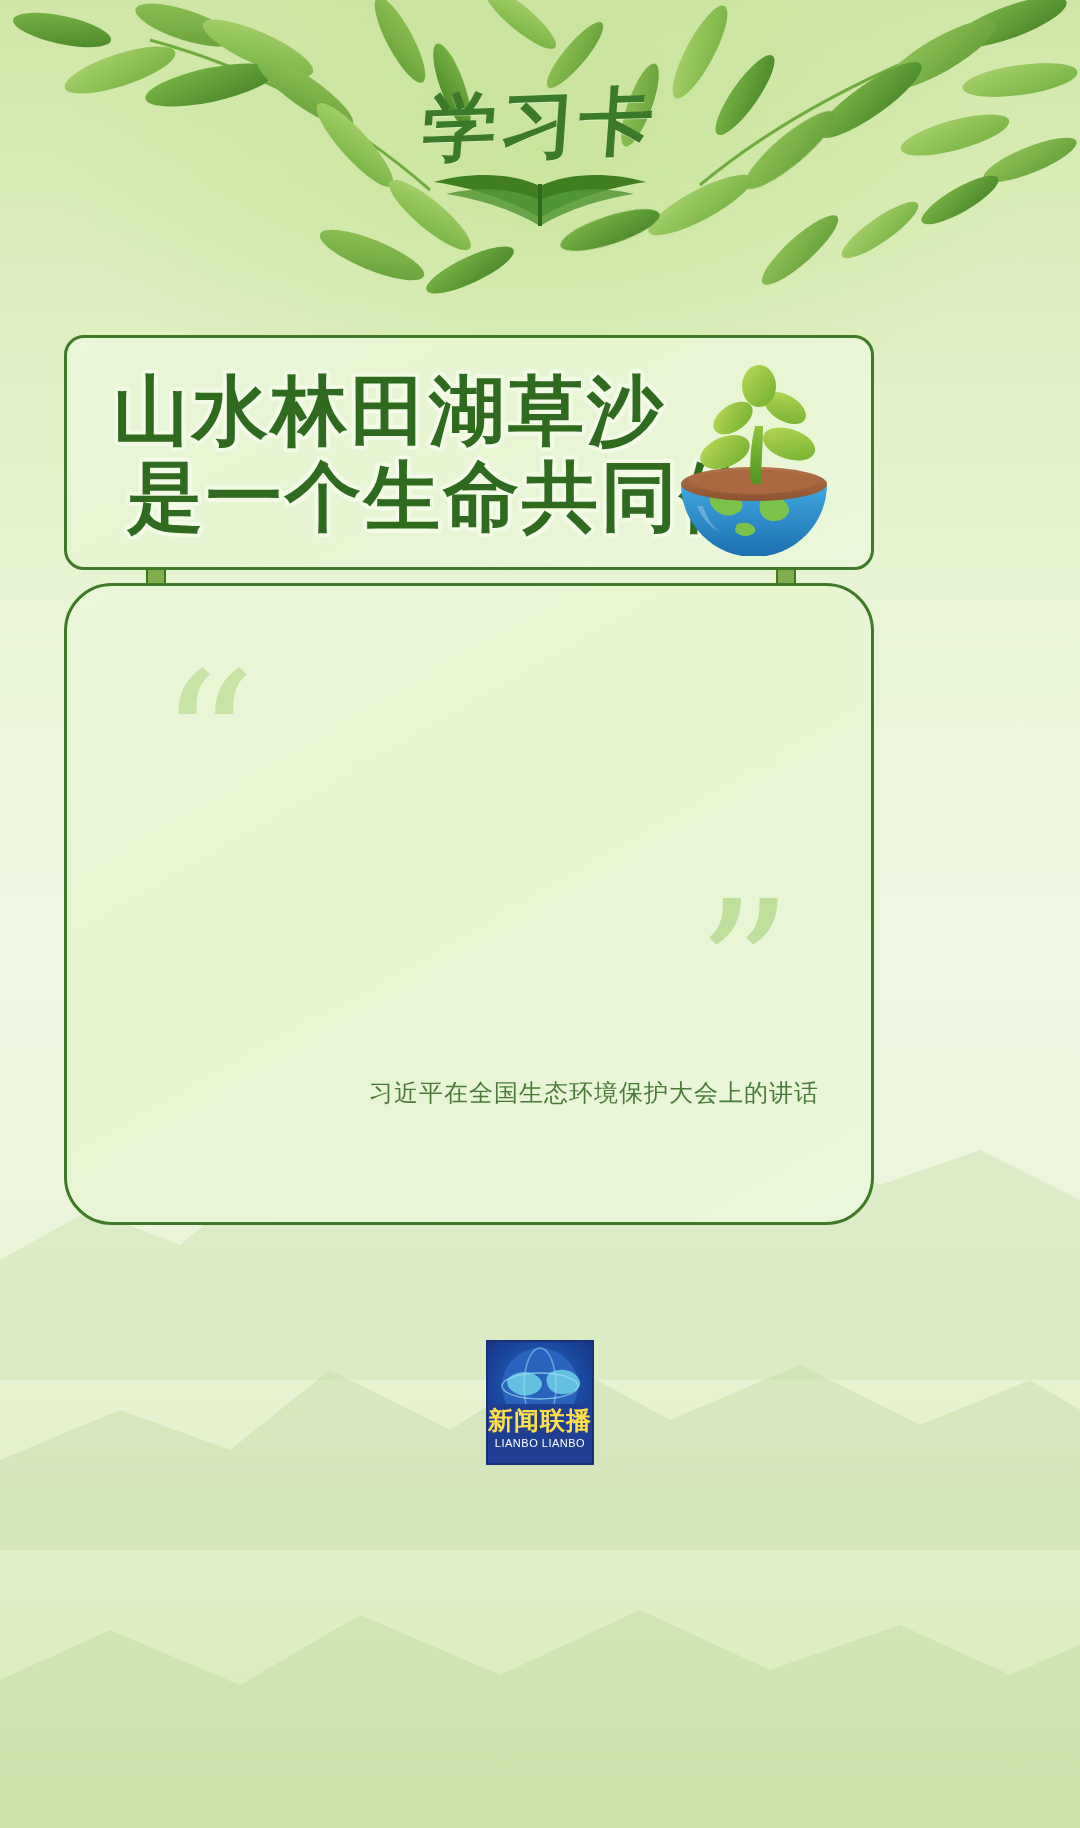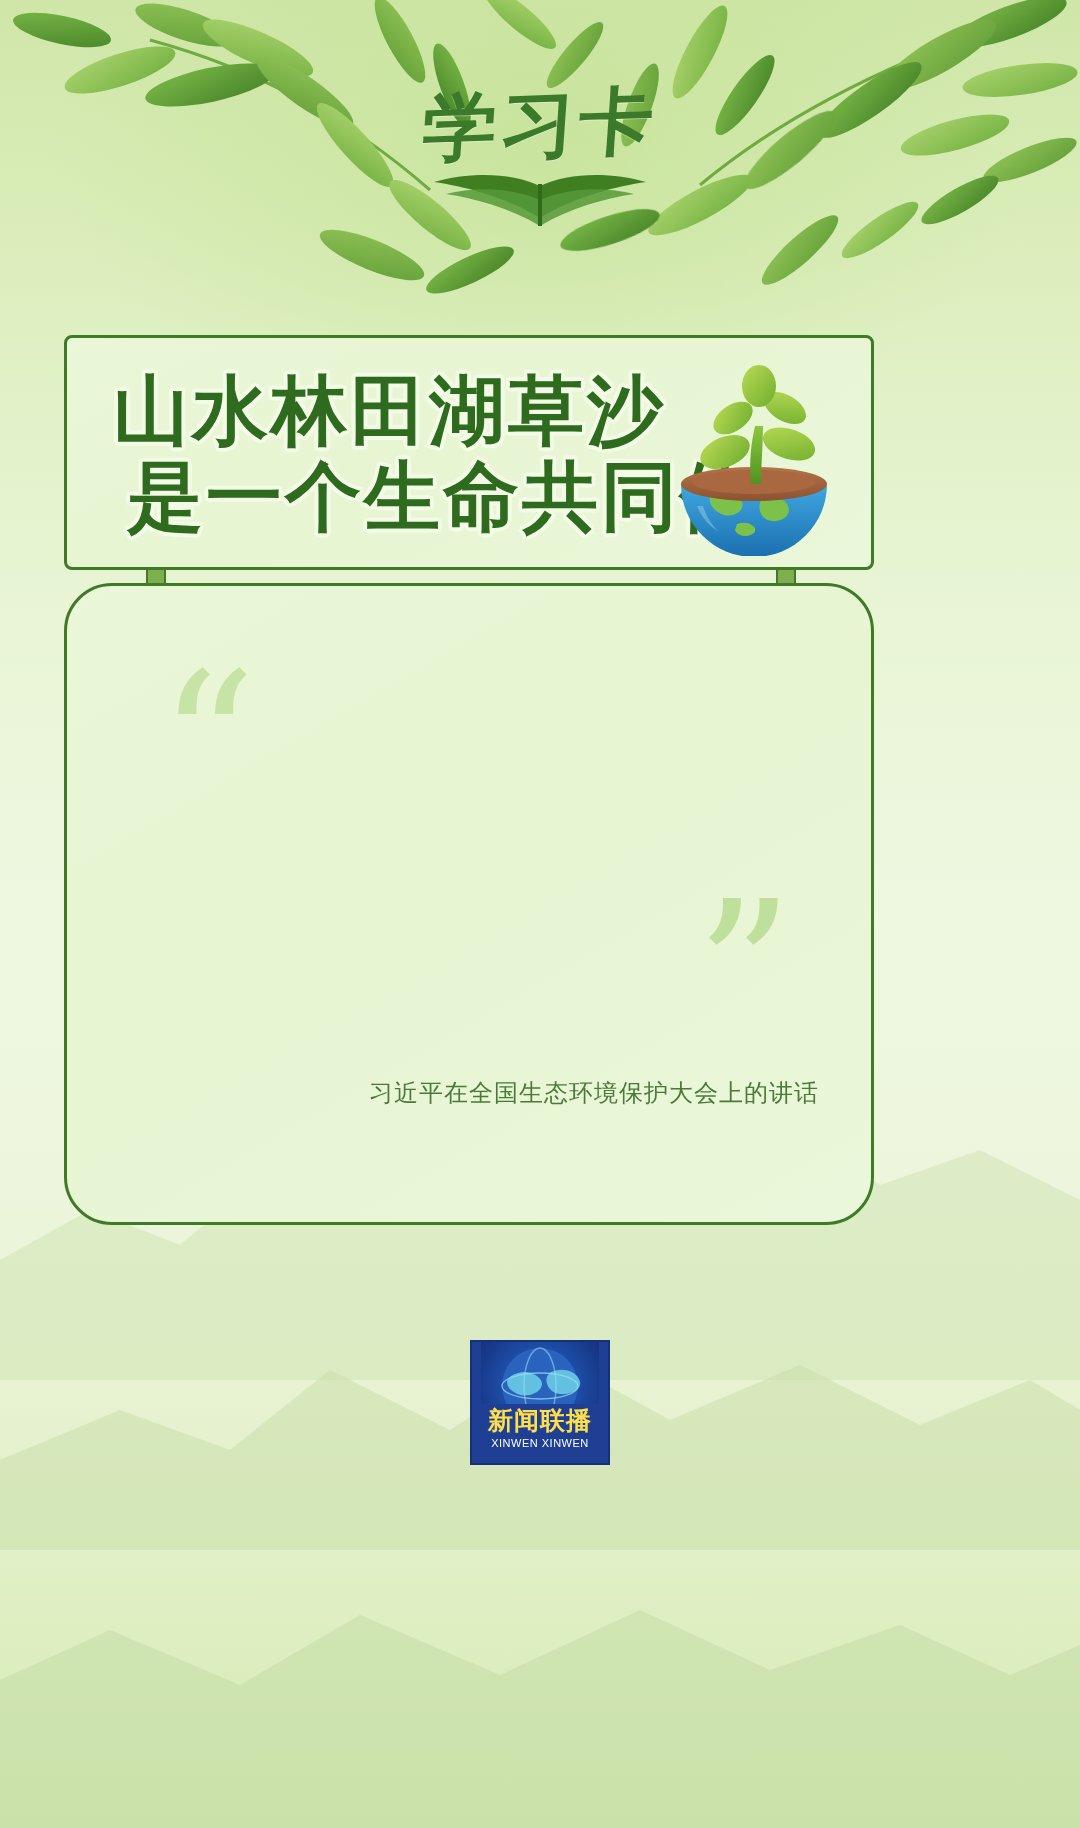--- a/index.html
+++ b/index.html
@@ -53,21 +53,21 @@
   .stem {
     position:absolute; width:20px; height:40px;
     background:#7fae4e; border-radius:7px;
     border:2px solid #3f7a27;
   }
 
   
   .card {
     position:absolute;
     border:3px solid #3f7a27;
-    border-radius:8px;
+    border-radius:20px;
     background:linear-gradient(150deg, #eaf7d8 0%, #e7f5d2 40%, #eaf7da 100%);
     box-shadow:0 0 0 0 rgba(0,0,0,0);
   }
   #title-card { left:64px; top:335px; width:810px; height:235px; }
   #quote-card { left:64px; top:583px; width:810px; height:642px; border-radius:48px; }
 
   
   #title-block {
     position:absolute; left:46px; top:30px; width:620px;
   }
@@ -127,21 +127,21 @@
     text-align:right;
     font-family:"DejaVu Sans","Liberation Sans",sans-serif;
     color:#497a38;
   }
   #attr-date { font-size:36px; line-height:52px; letter-spacing:1px; }
   #attr-source { font-size:24px; line-height:54px; letter-spacing:1px; }
 
   
   #badge {
     position:absolute; left:50%; top:1340px; transform:translateX(-50%);
-    width:140px; height:125px;
+    width:108px; height:125px;
     background:#1f3f94;
     border:2px solid #16307a;
     display:flex; flex-direction:column; align-items:center;
     overflow:hidden;
   }
   #badge-globe {
     width:118px; height:62px;
     background:radial-gradient(circle at 50% 70%, #2f6fcf 0%, #1d4ea8 50%, #16317d 100%);
     position:relative; overflow:hidden;
   }
@@ -308,16 +308,16 @@
     <div id="badge-globe">
       <svg width="118" height="62" viewBox="0 0 118 62">
         <circle cx="59" cy="44" r="38" fill="#2a63bd"></circle>
         <path d="M30,34 q14,-8 26,0 q10,8 0,16 q-14,8 -26,-2 q-8,-8 0,-14 Z" fill="#6fd0e8" opacity=".85"></path>
         <path d="M70,30 q16,-6 26,4 q8,10 -4,16 q-16,6 -24,-4 q-6,-10 2,-16 Z" fill="#6fd0e8" opacity=".85"></path>
         <ellipse cx="59" cy="44" rx="38" ry="13" fill="none" stroke="#9fe0f2" stroke-width="1.4" opacity=".7"></ellipse>
         <ellipse cx="59" cy="44" rx="16" ry="38" fill="none" stroke="#9fe0f2" stroke-width="1.4" opacity=".55"></ellipse>
       </svg>
     </div>
     <div id="badge-cn">新闻联播</div>
-    <div id="badge-en">XINWEN  XINWEN</div>
+    <div id="badge-en">LIANBO  LIANBO</div>
   </div>
 
 </div>
 
 </body></html>

